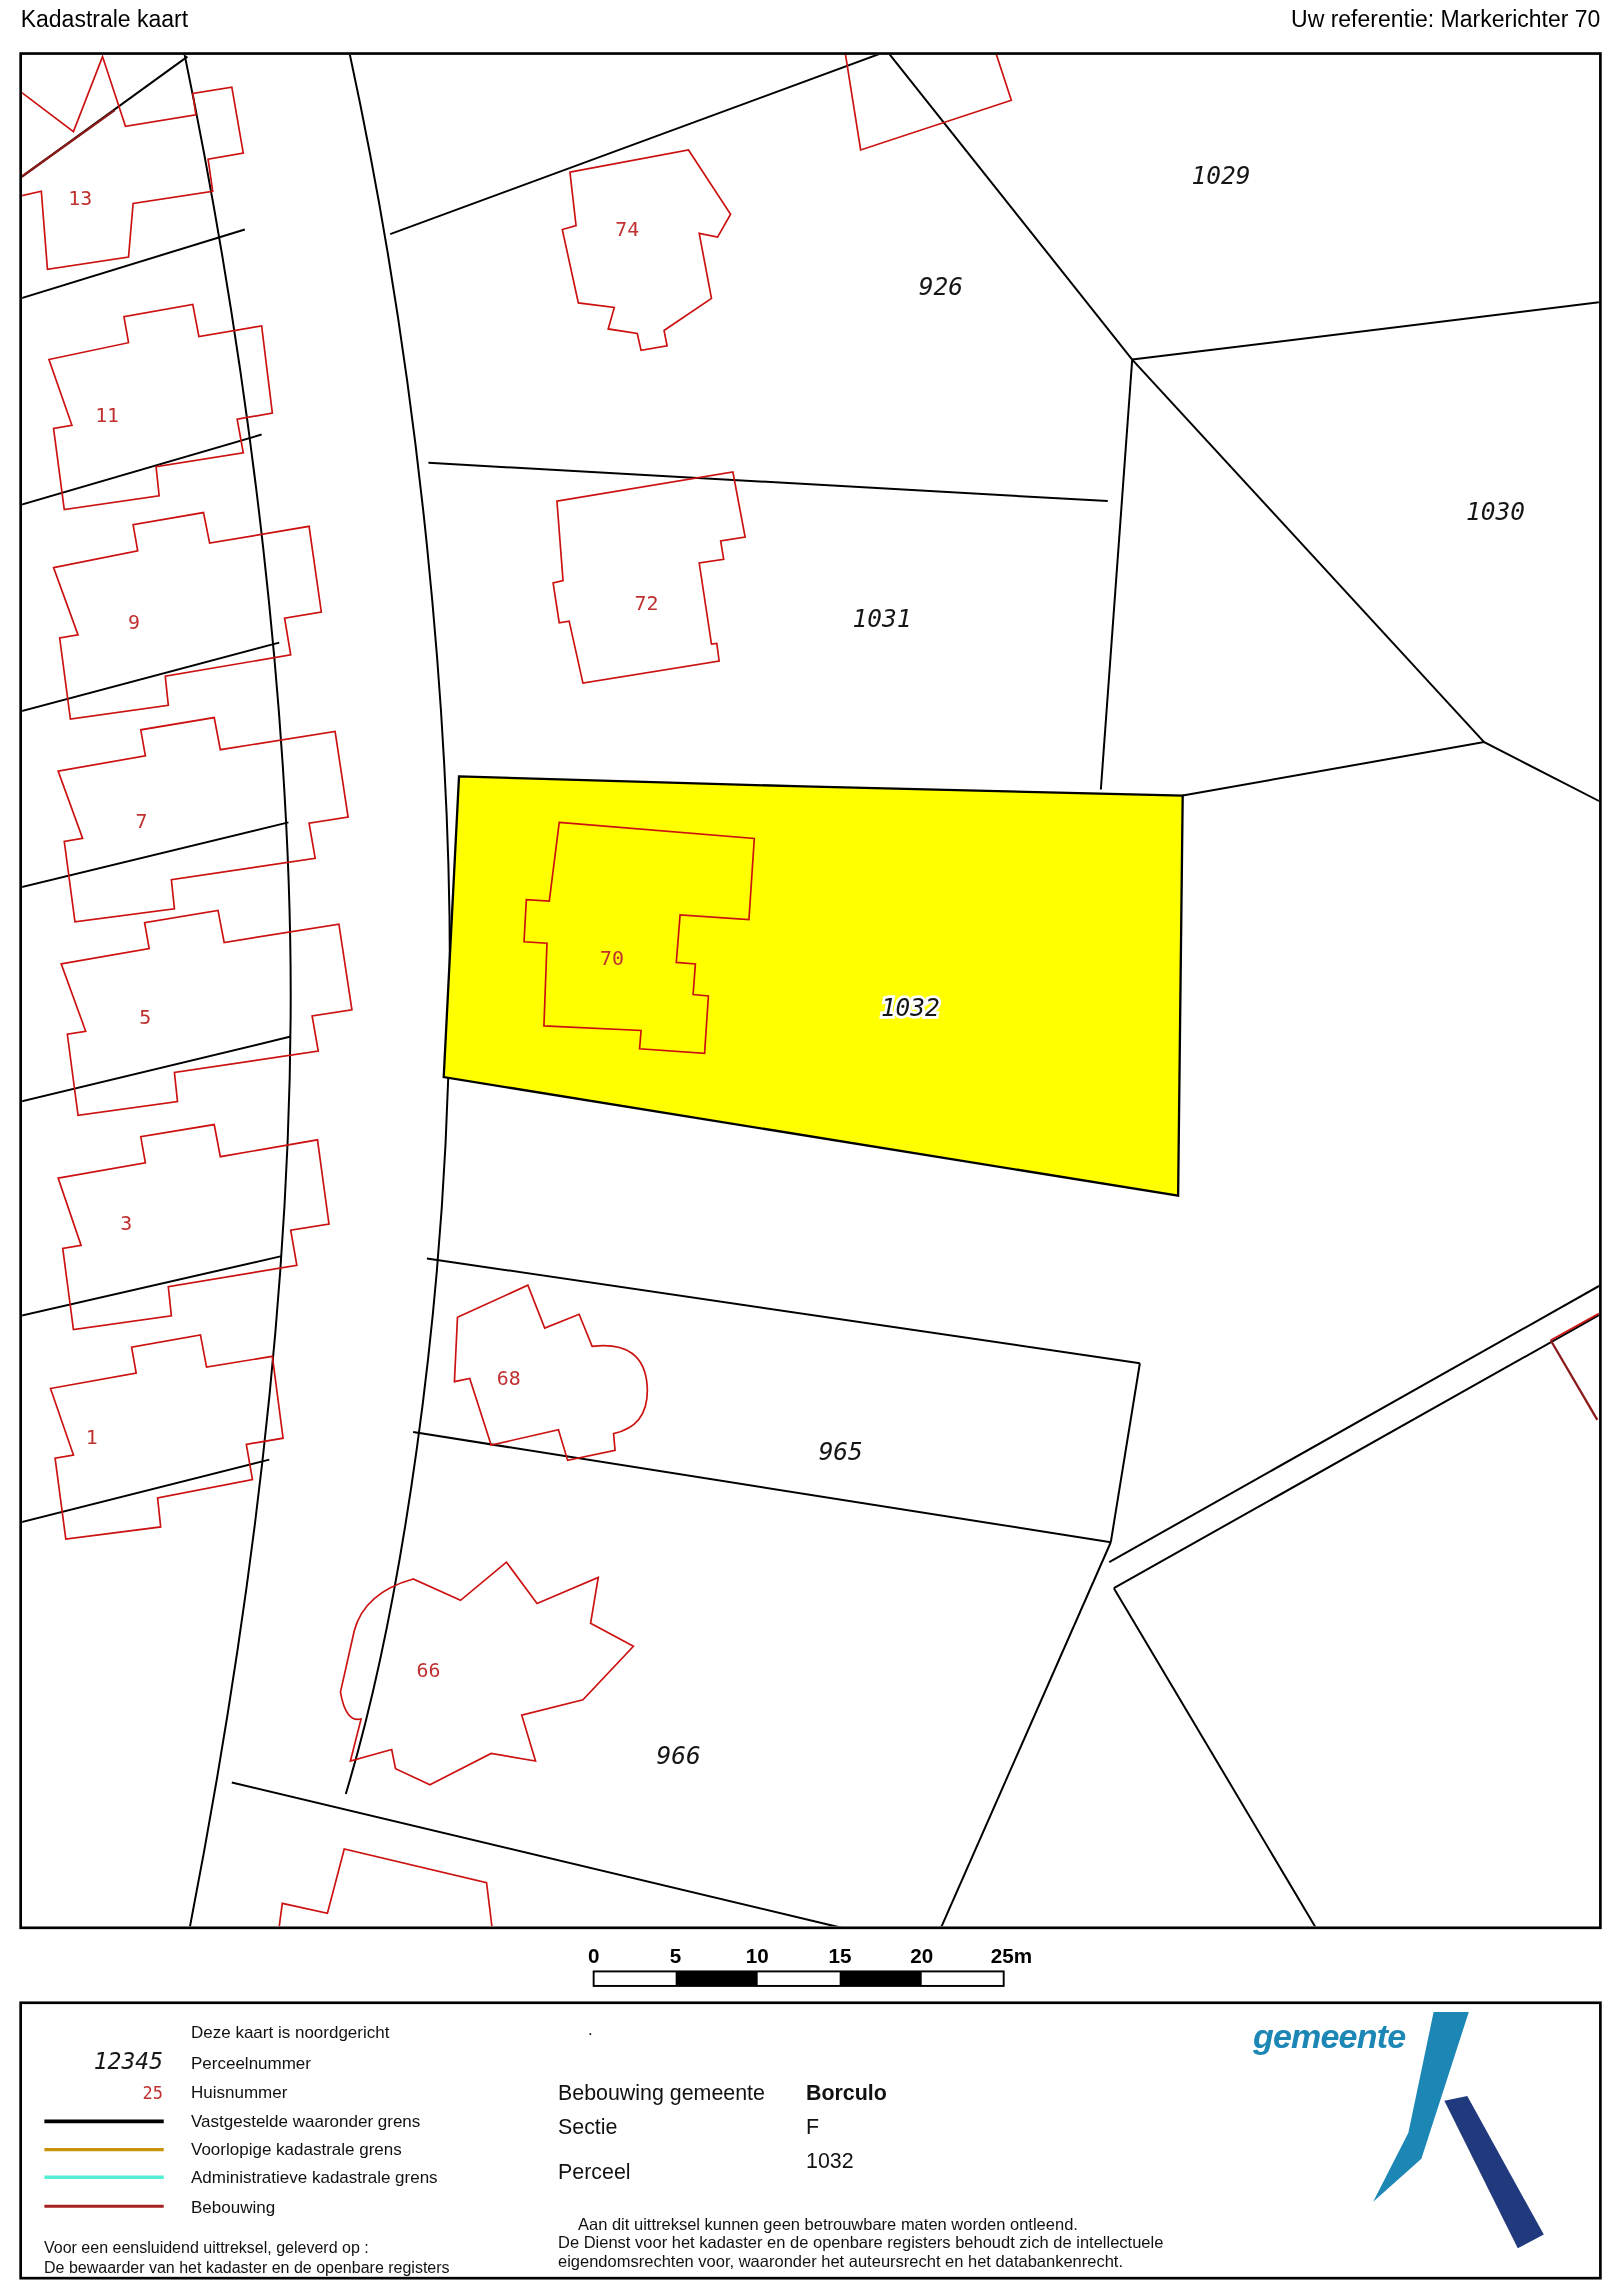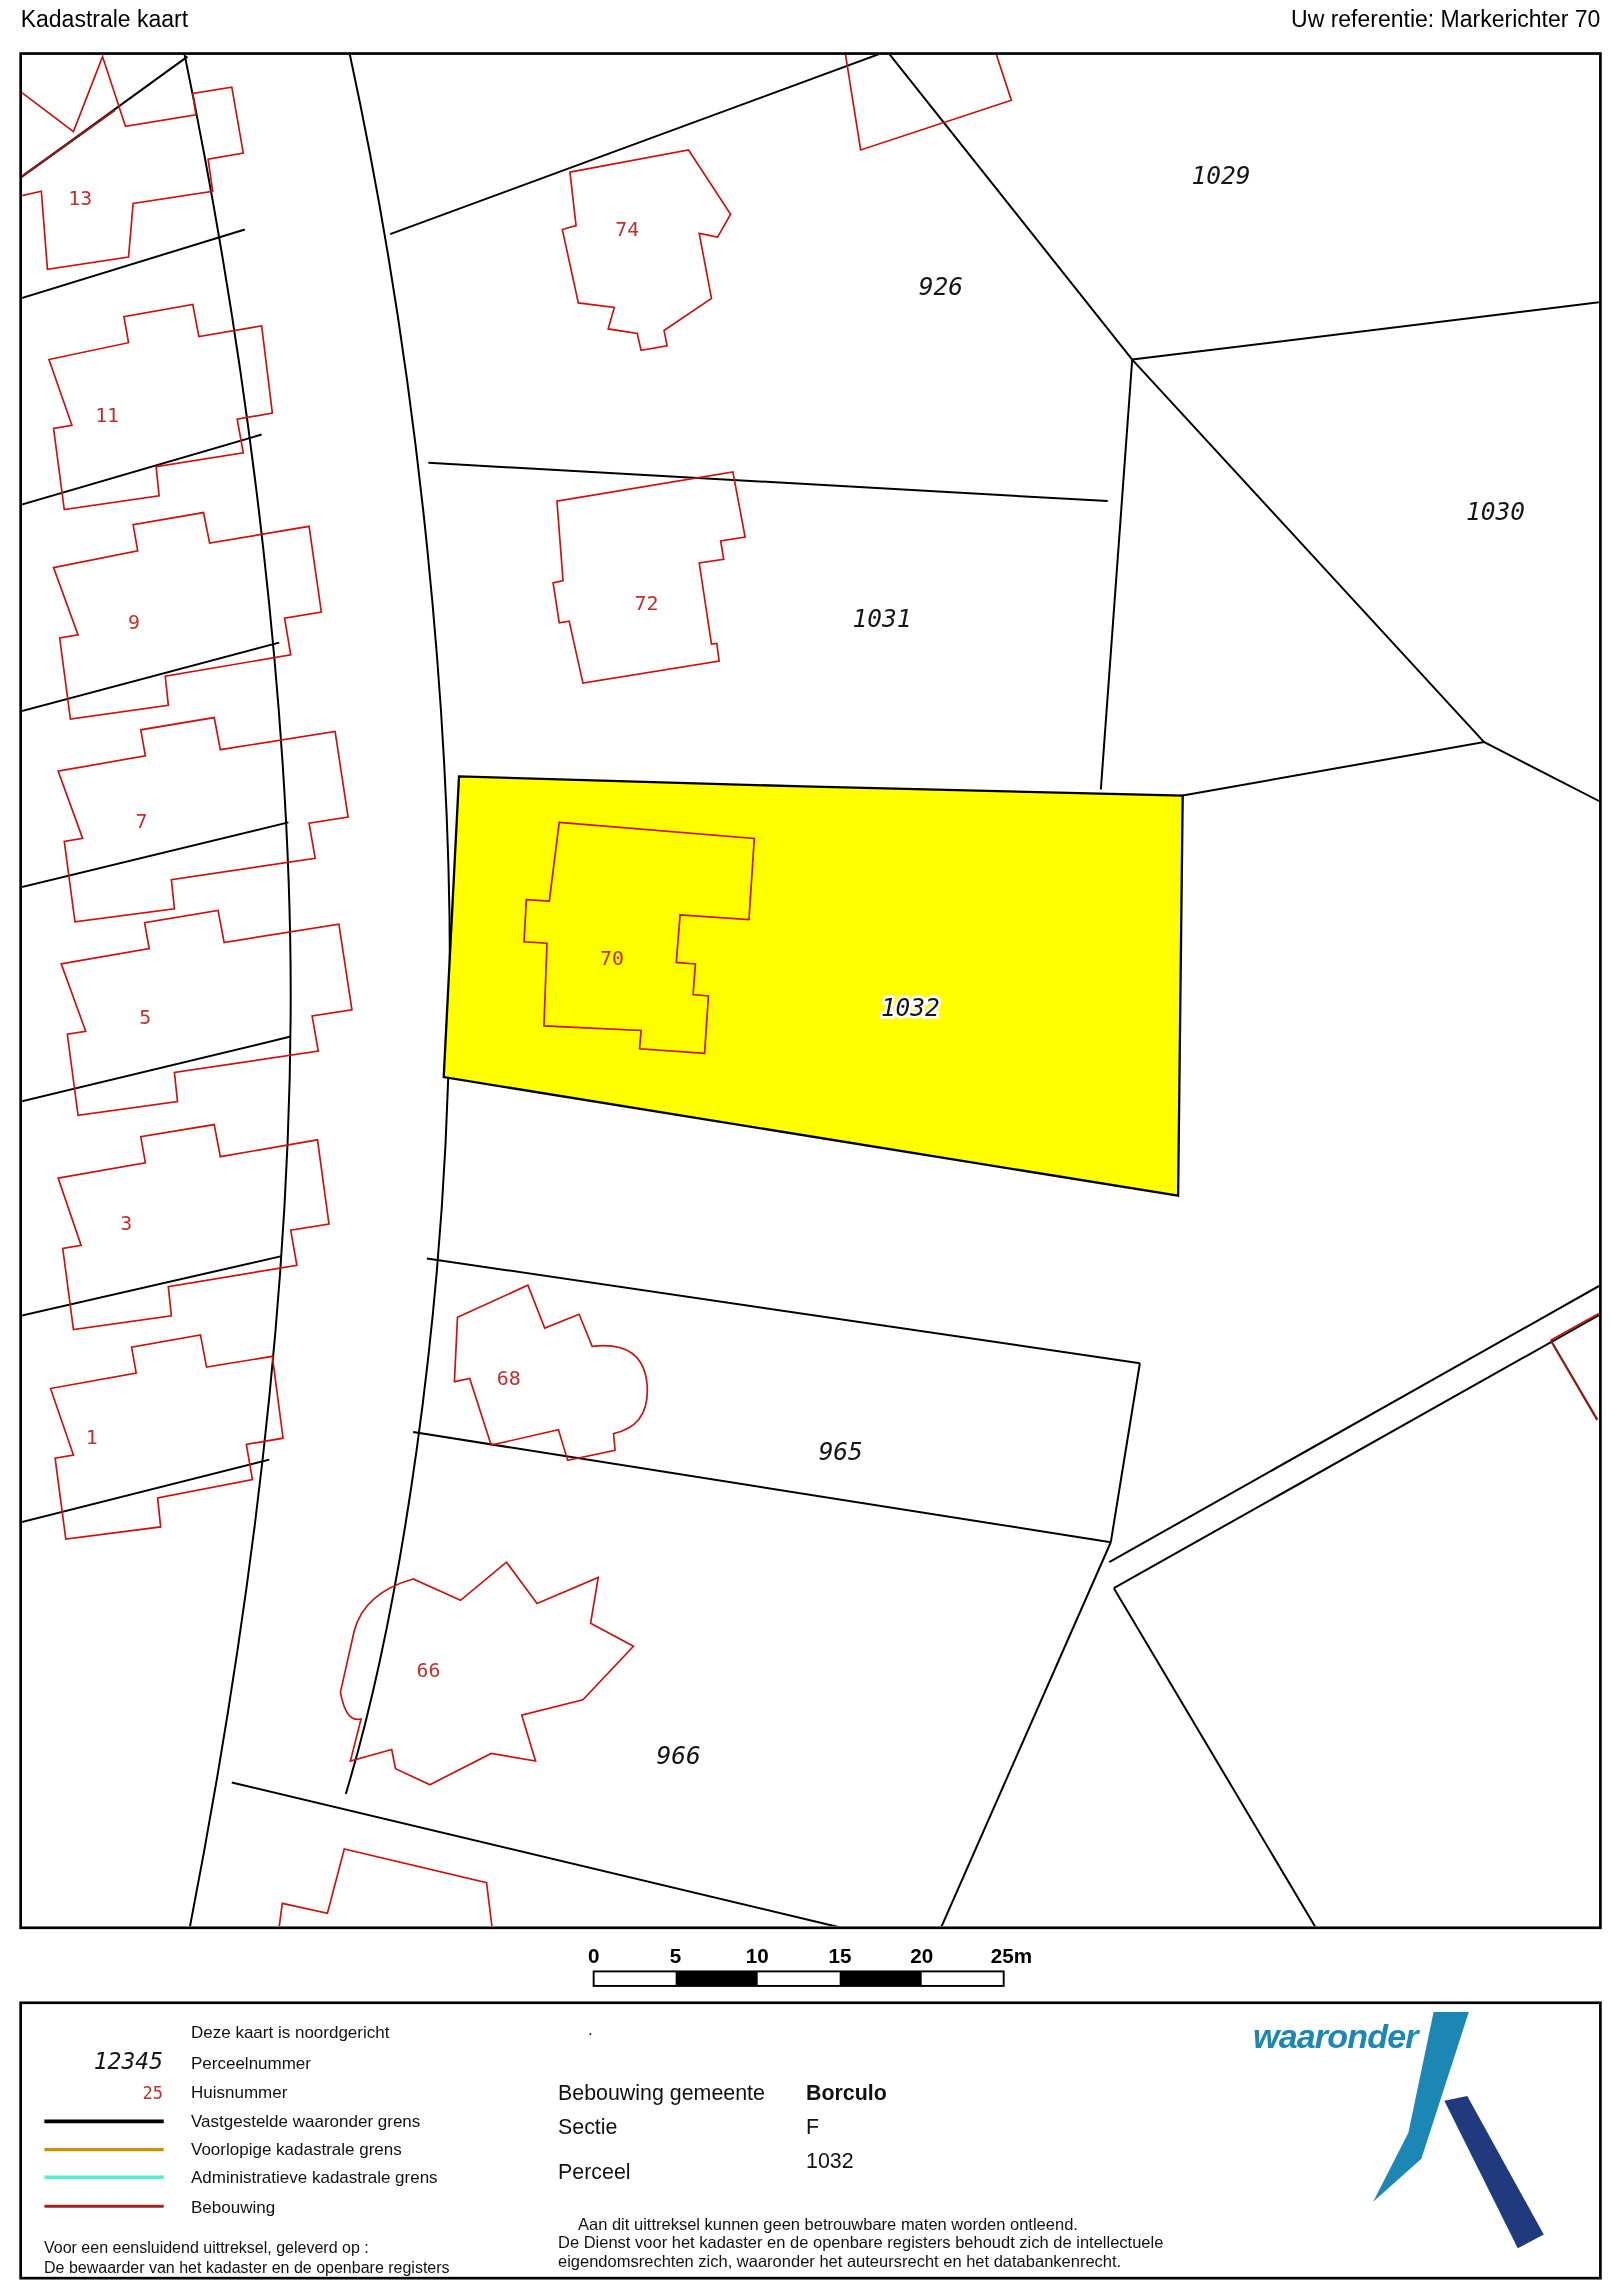--- a/index.html
+++ b/index.html
@@ -173,16 +173,16 @@
 
 <div class="abs det-lbl" style="top:2081px;">Bebouwing gemeente</div>
 <div class="abs det-val" style="top:2081px;font-weight:bold;">Borculo</div>
 <div class="abs det-lbl" style="top:2115px;">Sectie</div>
 <div class="abs det-val" style="top:2115px;">F</div>
 <div class="abs det-lbl" style="top:2149px;margin-top:11px;">Perceel</div>
 <div class="abs det-val" style="top:2149px;">1032</div>
 
 <div class="abs disc" style="top:2216px;margin-left:20px;">Aan dit uittreksel kunnen geen betrouwbare maten worden ontleend.</div>
 <div class="abs disc" style="top:2234px;">De Dienst voor het kadaster en de openbare registers behoudt zich de intellectuele</div>
-<div class="abs disc" style="top:2253px;">eigendomsrechten zich, waaronder het auteursrecht en het databankenrecht.</div>
+<div class="abs disc" style="top:2253px;">eigendomsrechten voor, waaronder het auteursrecht en het databankenrecht.</div>
 
-<div class="abs logo-text">waaronder</div>
+<div class="abs logo-text">gemeente</div>
 
 
 </body></html>

